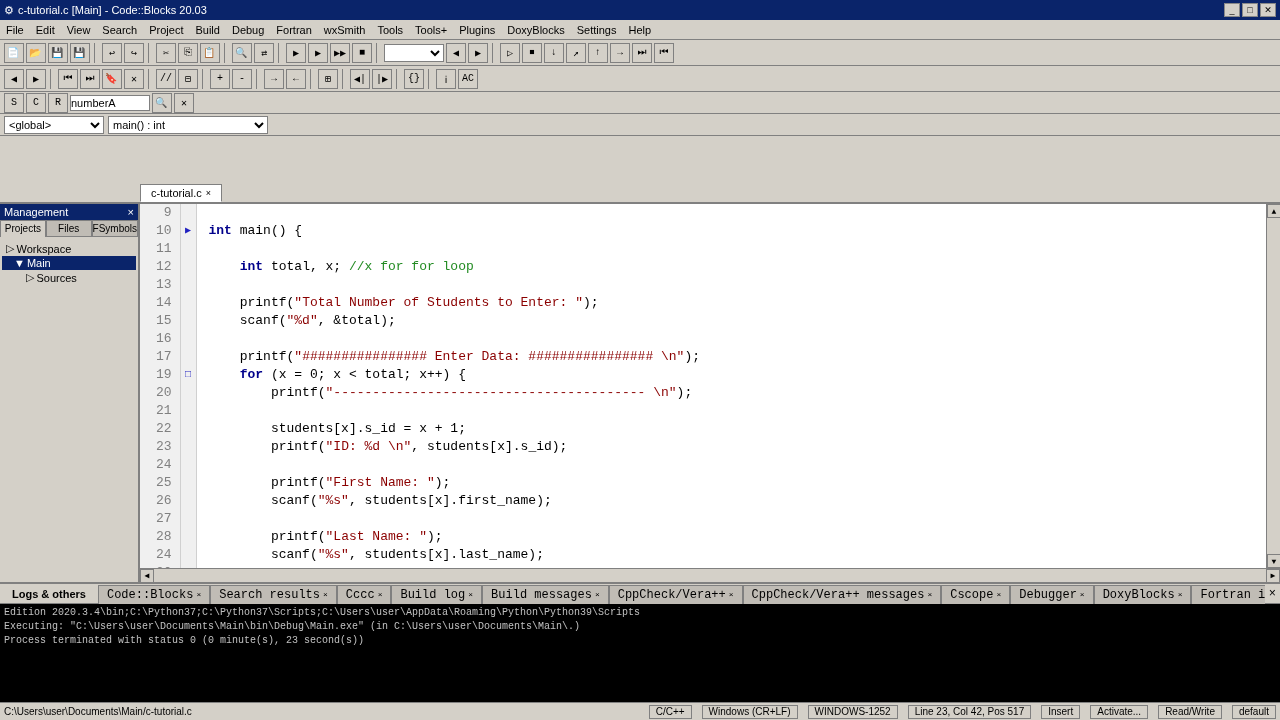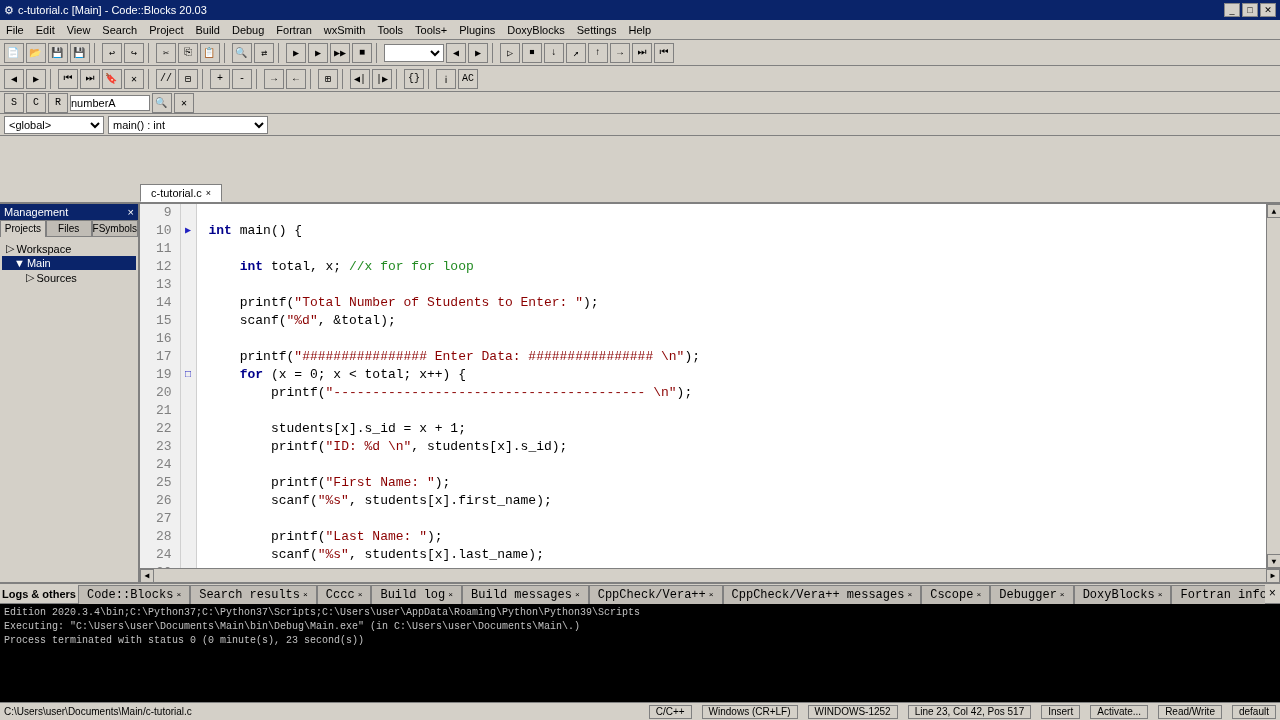--- a/index.html
+++ b/index.html
@@ -625,21 +625,21 @@
         <div class="hscroll-track"></div>
         <div class="hscroll-arrow">▶</div>
       </div>
     </div>
 
   </div>
 </div>
 
 <div class="logs-pane">
   <div style="display:flex; align-items:center; height:20px; background:#d4d0c8; border-bottom:1px solid #808080;">
-    <span style="padding:0 2px; font-family:'Segoe UI',Arial,sans-serif; font-size:11px; font-weight:bold;">Logs &amp; others</span>
+    <span style="padding:0 12px; font-family:'Segoe UI',Arial,sans-serif; font-size:11px; font-weight:bold;">Logs &amp; others</span>
     <div style="display:flex; flex:1; overflow:hidden; align-items:flex-end; height:20px;">
       <div class="logs-tab">
         <span>Code::Blocks</span>
         <span class="logs-tab-close">×</span>
       </div>
       <div class="logs-tab">
         <span>Search results</span>
         <span class="logs-tab-close">×</span>
       </div>
       <div class="logs-tab">

